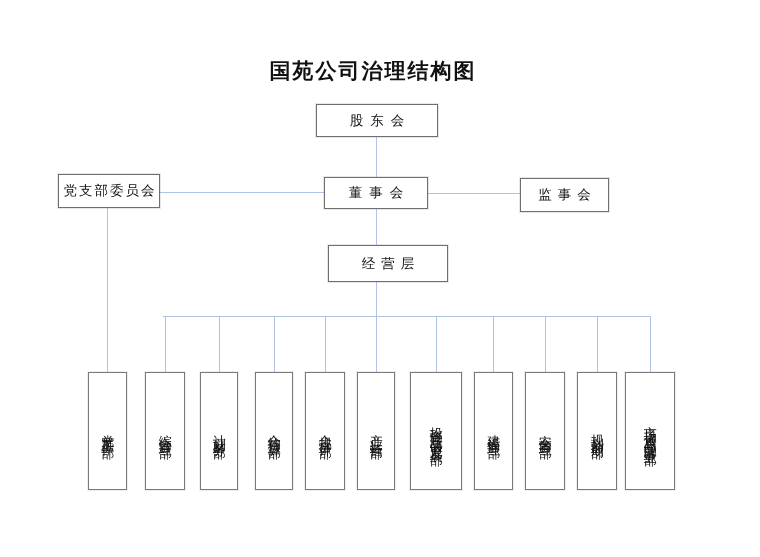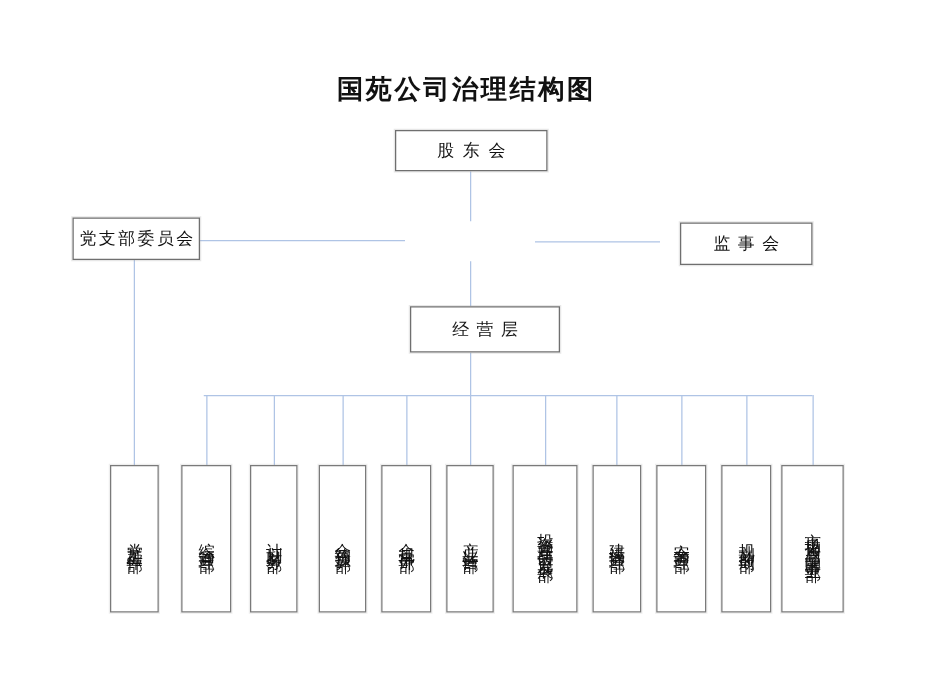--- a/index.html
+++ b/index.html
@@ -12,21 +12,21 @@
     font-size:21px;font-weight:bold;letter-spacing:2px;
   }
   .node{
     position:absolute;box-sizing:border-box;border:1px solid #6f6f6f;background:#fff;
     display:flex;align-items:center;justify-content:center;
     font-size:13.5px;box-shadow:0 0 0 1px rgba(160,160,160,0.25);
   }
   .n-shareholders{left:316px;top:104px;width:122px;height:33px;letter-spacing:7px;text-indent:7px;}
   .n-party      {left:58px; top:174px;width:102px;height:34px;letter-spacing:2px;text-indent:2px;}
   .n-board      {left:324px;top:177px;width:104px;height:32px;letter-spacing:7px;text-indent:7px;}
-  .n-supervisors{left:544px;top:178px;width:106px; height:34px;letter-spacing:6px;text-indent:6px;}
+  .n-supervisors{left:520px;top:178px;width:89px; height:34px;letter-spacing:6px;text-indent:6px;}
   .n-management {left:328px;top:245px;width:120px; height:37px;letter-spacing:6px;text-indent:6px;}
   .dept{
     position:absolute;top:372px;height:118px;box-sizing:border-box;
     border:1px solid #7a7a7a;background:#fff;
     display:flex;align-items:center;justify-content:center;
     box-shadow:0 0 0 1px rgba(170,170,170,0.2);
   }
   .dept .vtext{
     writing-mode:vertical-lr;text-orientation:upright;
     max-height:116px;text-align:center;
@@ -59,20 +59,23 @@
   <div class="line v" style="left:545px;top:316px;height:56px;"></div>
   <div class="line v" style="left:597px;top:316px;height:56px;"></div>
   <div class="line v" style="left:650px;top:316px;height:56px;"></div>
 
   <div class="node n-party">
     <span>党支部委员会</span>
   </div>
   <div class="node n-shareholders">
     <span>股东会</span>
   </div>
+  <div class="node n-board">
+    <span>董事会</span>
+  </div>
   <div class="node n-supervisors">
     <span>监事会</span>
   </div>
   <div class="node n-management">
     <span>经营层</span>
   </div>
 
   <div class="dept" style="left:88px;width:39px;">
     <span class="vtext">党群工作部</span>
   </div>

